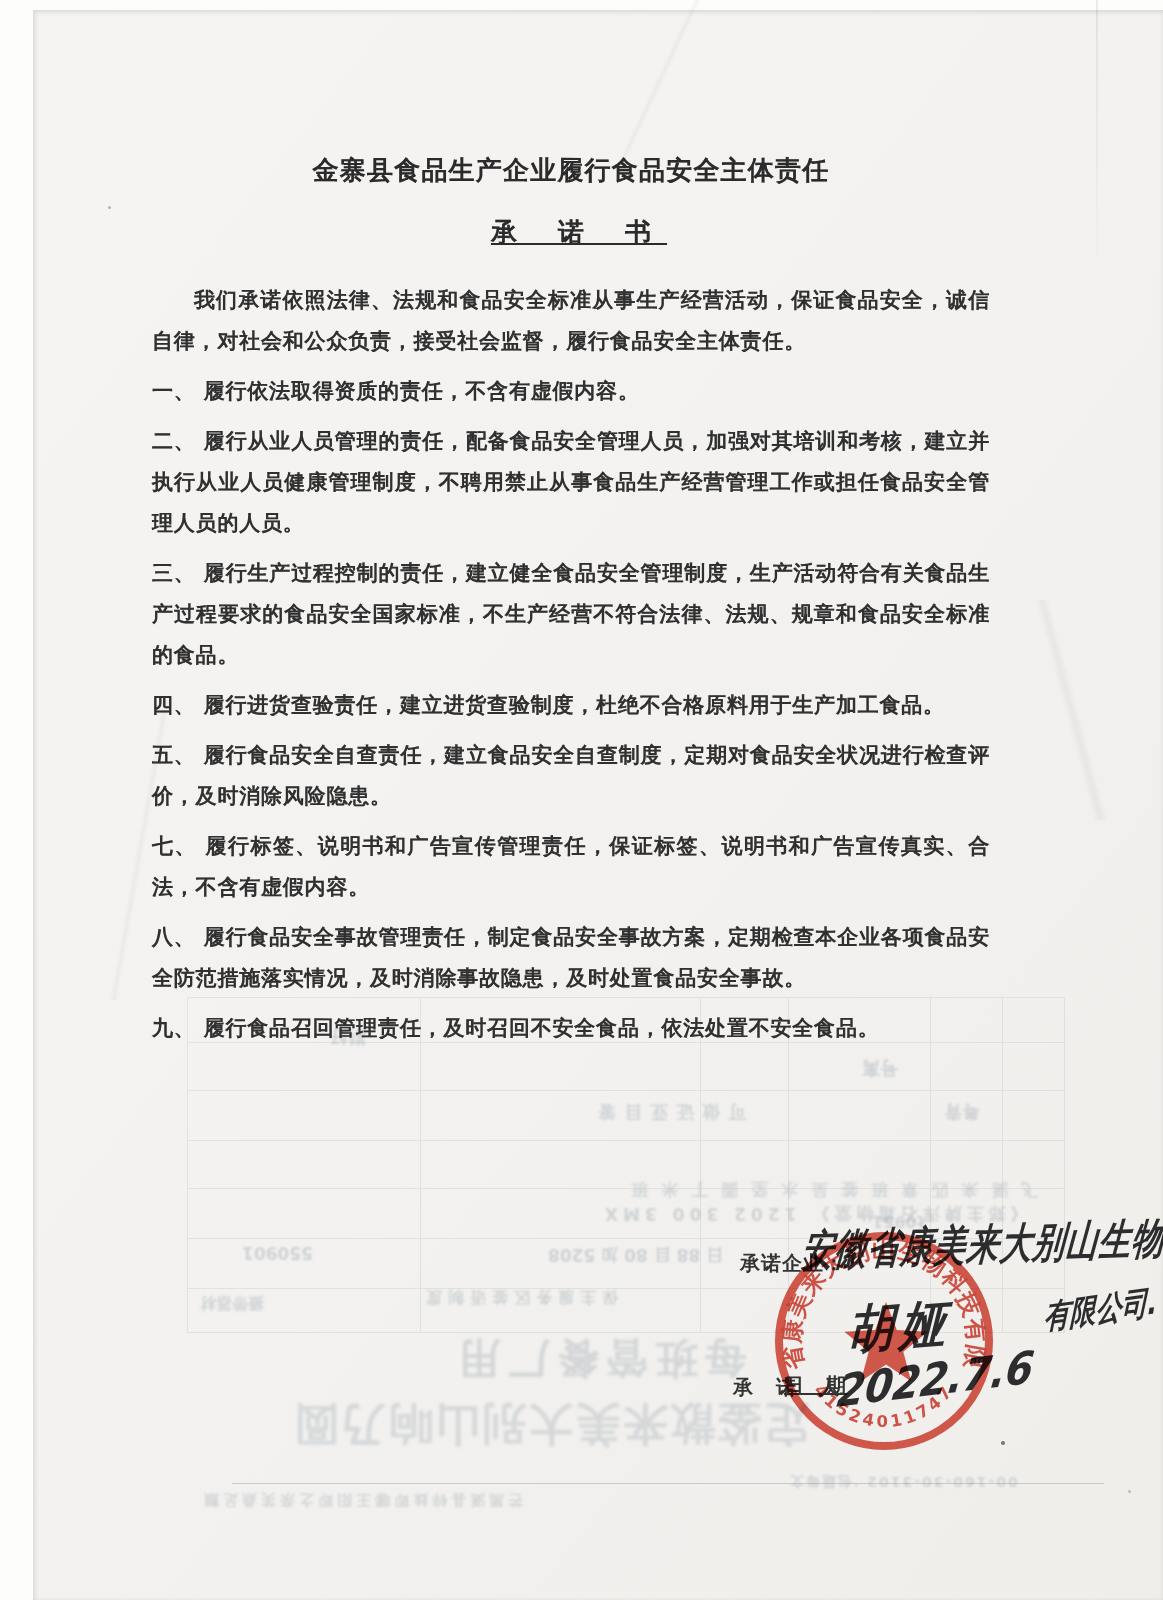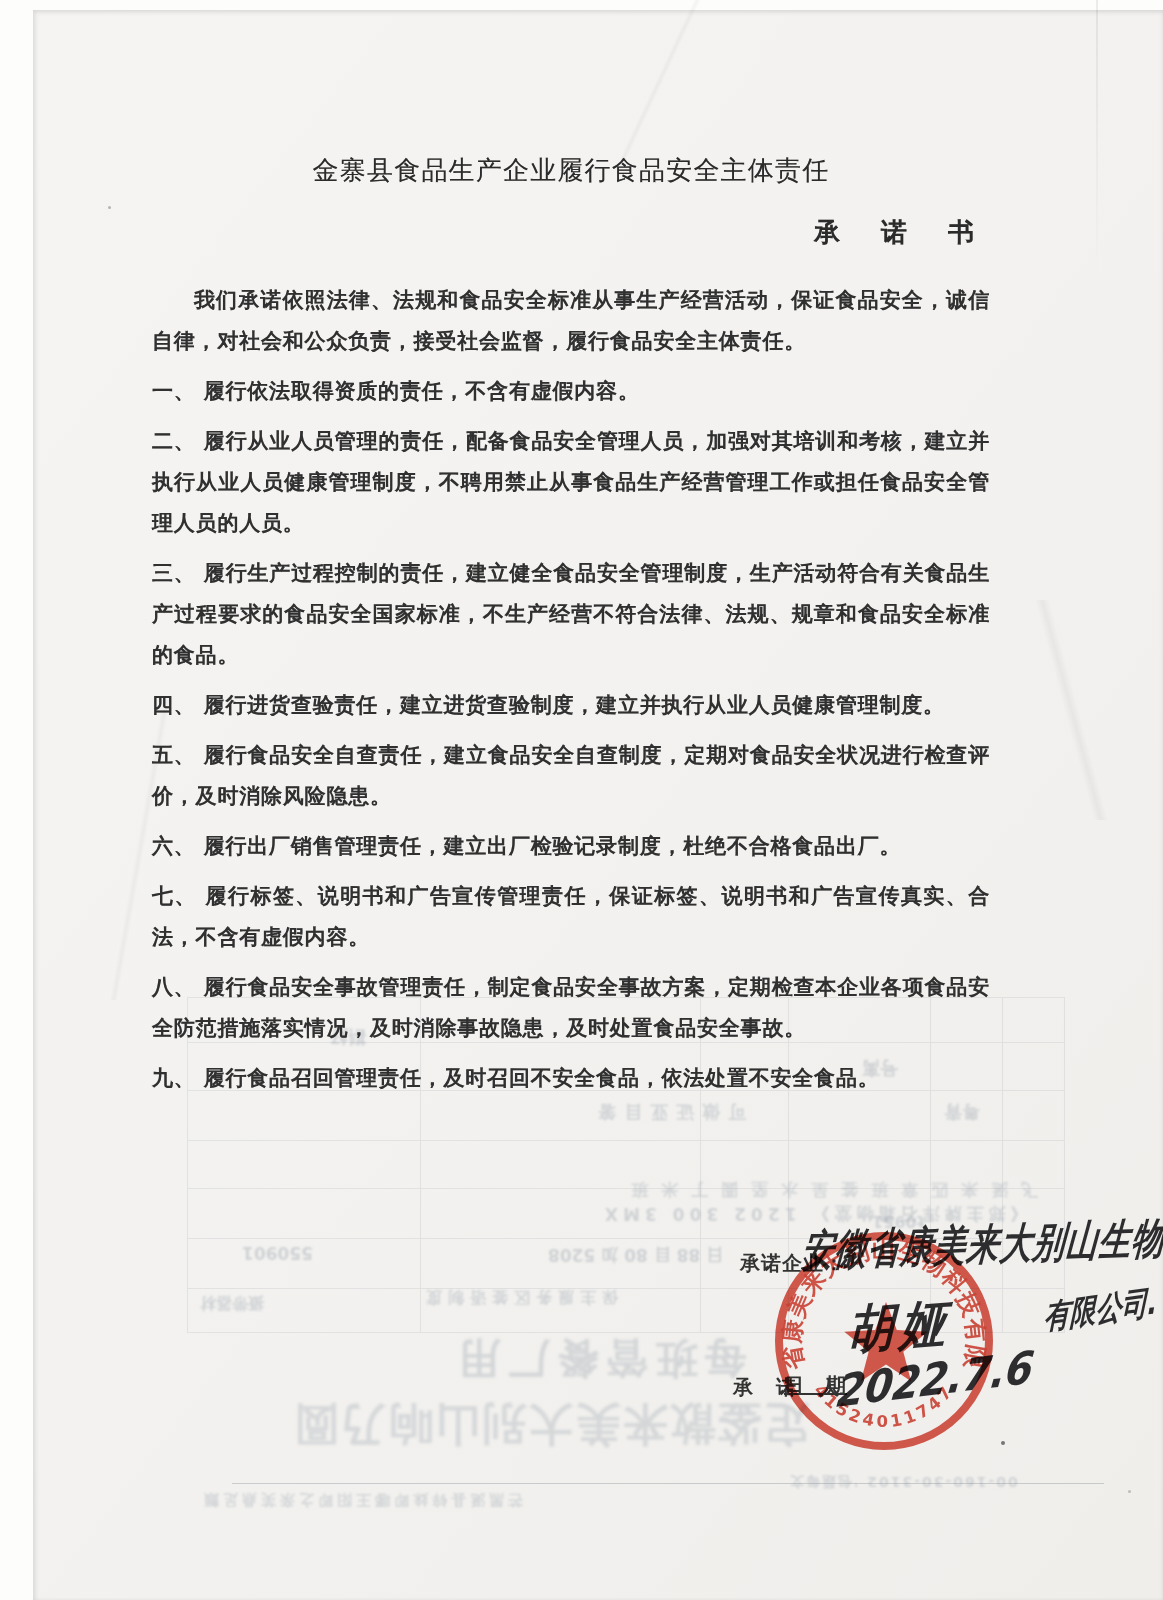--- a/index.html
+++ b/index.html
@@ -9,24 +9,24 @@
          background:linear-gradient(128deg,#f5f4f2 0%,#f3f2f0 45%,#efeeeb 100%);
          box-shadow:inset 2px 2px 5px rgba(0,0,0,.10), inset -1px 0 4px rgba(0,0,0,.04);}
   .crease{position:absolute;pointer-events:none;}
   .crease.v1{left:1096px;top:0;width:2px;height:280px;background:linear-gradient(180deg,rgba(0,0,0,.07),rgba(0,0,0,0));}
   .crease.d1{left:600px;top:0;width:120px;height:160px;background:linear-gradient(115deg,transparent 48%,rgba(0,0,0,.04) 50%,transparent 52%);}
   .crease.d2{left:980px;top:600px;width:183px;height:220px;background:linear-gradient(75deg,transparent 47%,rgba(0,0,0,.045) 50%,transparent 53%);}
   .crease.d3{left:60px;top:700px;width:160px;height:300px;background:linear-gradient(100deg,transparent 48%,rgba(0,0,0,.035) 50%,transparent 52%);}
 
   
   .content{position:absolute;left:152px;top:152px;width:838px;color:#2e2e2e;}
-  .doc-title{margin:0 0 26px 0;font-size:26px;line-height:36px;font-weight:400;text-align:center;
+  .doc-title{margin:0 0 26px 0;font-size:26px;line-height:36px;font-weight:700;text-align:center;
              letter-spacing:1.2px;color:#2b2b2b;text-shadow:0 0 .5px rgba(0,0,0,.35);}
-  .doc-subtitle{margin:0 0 30px 0;font-size:26px;line-height:36px;font-weight:700;text-align:right;
-             letter-spacing:16px;text-indent:16px;color:#2b2b2b;text-shadow:0 0 .5px rgba(0,0,0,.35);}
+  .doc-subtitle{margin:0 0 30px 0;font-size:26px;line-height:36px;font-weight:700;text-align:center;
+             letter-spacing:16px;text-indent:16px;color:#2b2b2b;text-shadow:0 0 .5px rgba(0,0,0,.35);text-decoration:underline;}
   .body-par{margin:0 0 9px 0;font-size:21px;line-height:41px;font-weight:600;letter-spacing:.8px;
             text-align:justify;color:#303030;text-shadow:0 0 .4px rgba(0,0,0,.3);}
   .body-par.indent{text-indent:2em;}
 
   
   .sig-label{position:absolute;font-size:20px;font-weight:600;color:#333;letter-spacing:1px;white-space:nowrap;}
   .hand{position:absolute;white-space:nowrap;color:rgba(18,18,20,.88);font-style:italic;
         mix-blend-mode:multiply;transform-origin:left center;font-weight:600;}
 
   
@@ -75,23 +75,22 @@
     <div class="bt" style="left:788px;top:1472px;font-size:14px;letter-spacing:2px;opacity:.32;">00-160-30-3102 '包题每文</div>
   </div>
 
   <div class="content">
     <h1 class="doc-title">金寨县食品生产企业履行食品安全主体责任</h1>
     <h2 class="doc-subtitle">承 诺 书</h2>
     <p class="body-par indent">我们承诺依照法律、法规和食品安全标准从事生产经营活动，保证食品安全，诚信自律，对社会和公众负责，接受社会监督，履行食品安全主体责任。</p>
     <p class="body-par">一、 履行依法取得资质的责任，不含有虚假内容。</p>
     <p class="body-par">二、 履行从业人员管理的责任，配备食品安全管理人员，加强对其培训和考核，建立并执行从业人员健康管理制度，不聘用禁止从事食品生产经营管理工作或担任食品安全管理人员的人员。</p>
     <p class="body-par">三、 履行生产过程控制的责任，建立健全食品安全管理制度，生产活动符合有关食品生产过程要求的食品安全国家标准，不生产经营不符合法律、法规、规章和食品安全标准的食品。</p>
-    <p class="body-par">四、 履行进货查验责任，建立进货查验制度，建立并执行从业人员健康管理制度。</p>
+    <p class="body-par">四、 履行进货查验责任，建立进货查验制度，杜绝不合格原料用于生产加工食品。</p>
     <p class="body-par">五、 履行食品安全自查责任，建立食品安全自查制度，定期对食品安全状况进行检查评价，及时消除风险隐患。</p>
-    <p class="body-par">六、 履行出厂销售管理责任，建立出厂检验记录制度，杜绝不合格食品出厂。</p>
     <p class="body-par">七、 履行标签、说明书和广告宣传管理责任，保证标签、说明书和广告宣传真实、合法，不含有虚假内容。</p>
     <p class="body-par">八、 履行食品安全事故管理责任，制定食品安全事故方案，定期检查本企业各项食品安全防范措施落实情况，及时消除事故隐患，及时处置食品安全事故。</p>
     <p class="body-par">九、 履行食品召回管理责任，及时召回不安全食品，依法处置不安全食品。</p>
   </div>
 
   <div class="sig-label" style="left:740px;top:1250px;text-align:center;">承诺企业：</div>
   <div class="sig-label" style="left:733px;top:1374px;letter-spacing:8px;">承 诺 人</div>
   <div class="sig-label" style="left:784px;top:1372px;text-decoration:underline;">日　期</div>
 
   <svg class="stamp" viewBox="0 0 230 230">

